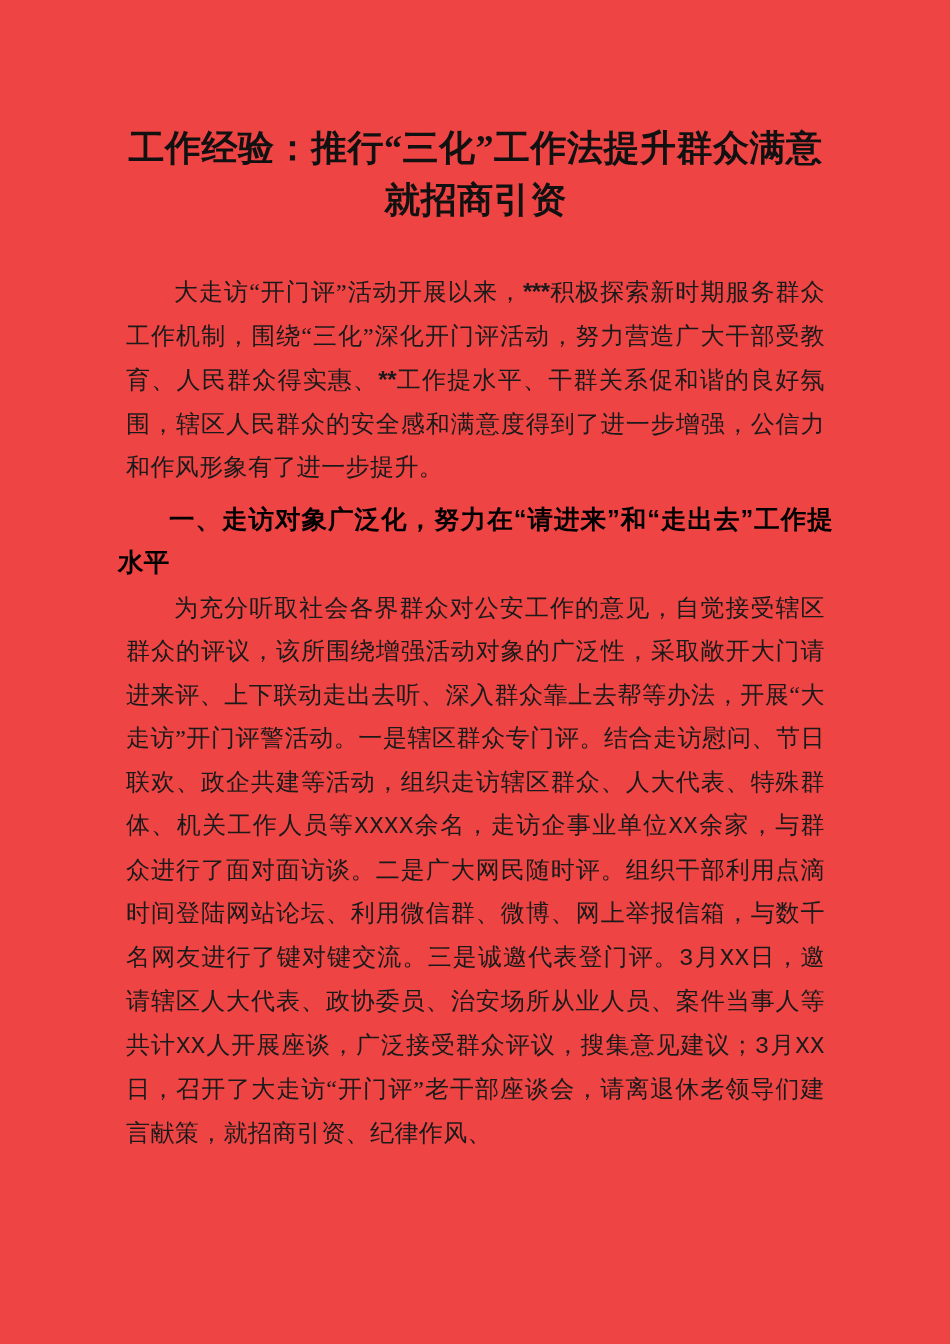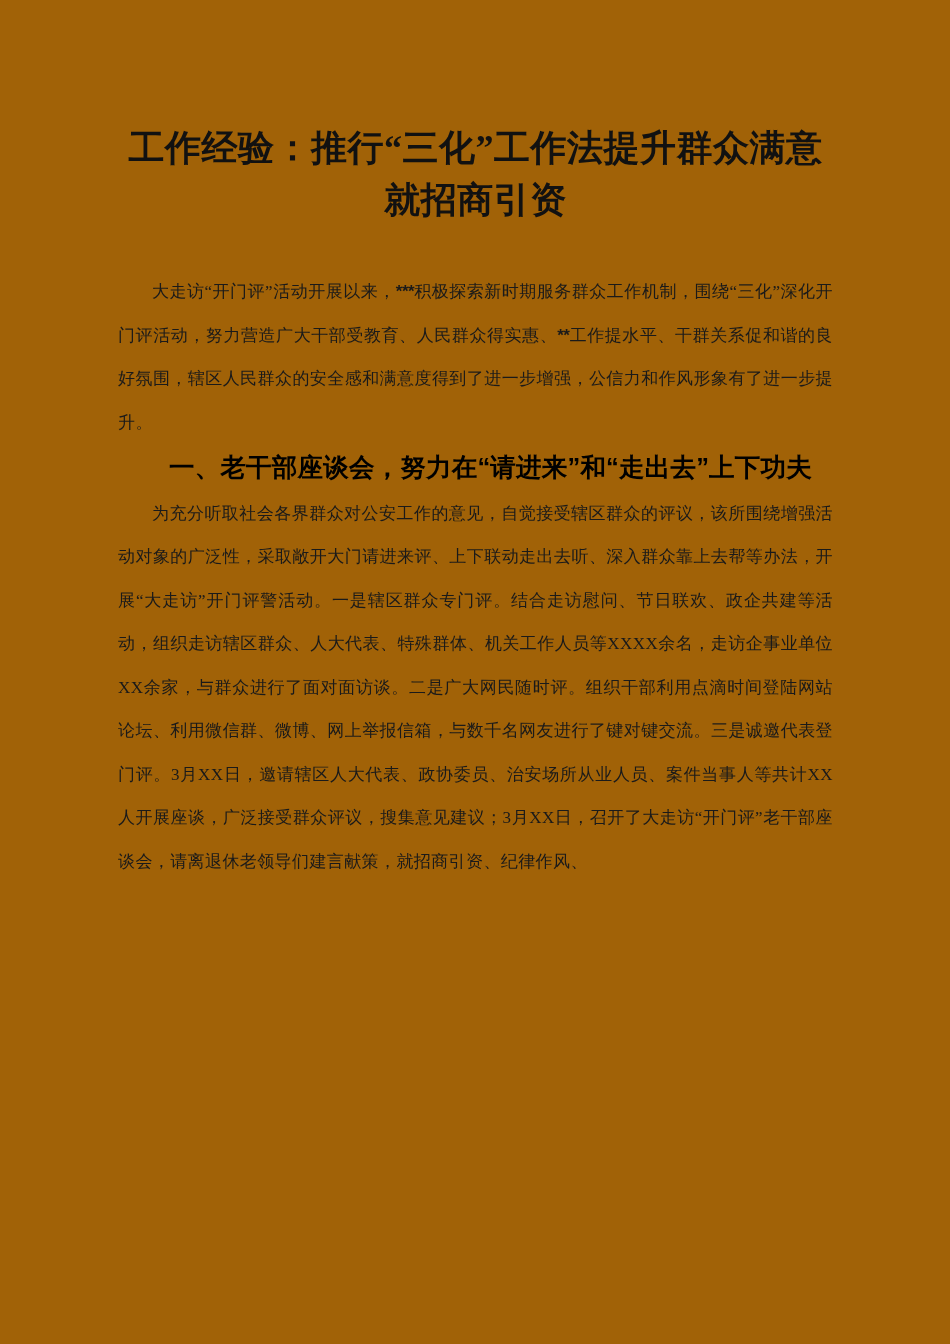--- a/index.html
+++ b/index.html
@@ -8,21 +8,21 @@
     background: #ffffff;
   }
   body {
     font-family: "Liberation Serif", "DejaVu Serif", serif;
     color: #000000;
   }
   .page {
     position: relative;
     width: 950px;
     height: 1344px;
-    background: #a16207;
+    background: #ef4444;
     overflow: hidden;
     box-sizing: border-box;
   }
   .content {
     position: absolute;
     left: 118px;
     top: 0;
     width: 715px;
   }
   .doc-title {
@@ -31,26 +31,26 @@
     font-size: 36px;
     line-height: 52px;
     text-align: center;
     letter-spacing: 0.5px;
     margin: 0;
     padding-top: 122px;
     color: #111111;
   }
   .para {
     font-family: "Liberation Serif", "DejaVu Serif", serif;
-    font-size: 17px;
+    font-size: 24px;
     line-height: 43.5px;
     text-align: justify;
     text-justify: inter-character;
     text-indent: 2em;
-    margin: 0;
+    margin: 8px;
     color: #1a1a1a;
     letter-spacing: 0.4px;
   }
   .para-first {
     margin-top: 44px;
   }
   .section-heading {
     font-family: "Liberation Sans", "DejaVu Sans", sans-serif;
     font-weight: bold;
     font-size: 25.5px;
@@ -65,32 +65,32 @@
   }
   .para-after-heading {
     margin-top: 2px;
   }
   .redact {
     font-family: "Liberation Sans", "DejaVu Sans", sans-serif;
     font-weight: bold;
     letter-spacing: -0.5px;
   }
   .latin {
-    font-family: Liberation Serif, serif;
+    font-family: Liberation Mono, monospace;
     letter-spacing: 0.5px;
   }
 </style>
 </head>
 <body>
 
 <div class="page">
   <div class="content">
 
     <h1 class="doc-title"><span>工作经验：推行“三化”工作法提升群众满意</span><br><span>就招商引资</span></h1>
 
     <p class="para para-first">大走访“开门评”活动开展以来，<span class="redact">***</span>积极探索新时期服务群众工作机制，围绕“三化”深化开门评活动，努力营造广大干部受教育、人民群众得实惠、<span class="redact">**</span>工作提水平、干群关系促和谐的良好氛围，辖区人民群众的安全感和满意度得到了进一步增强，公信力和作风形象有了进一步提升。</p>
 
-    <p class="section-heading">一、老干部座谈会，努力在“请进来”和“走出去”上下功夫</p>
+    <p class="section-heading">一、走访对象广泛化，努力在“请进来”和“走出去”工作提水平</p>
 
     <p class="para para-after-heading">为充分听取社会各界群众对公安工作的意见，自觉接受辖区群众的评议，该所围绕增强活动对象的广泛性，采取敞开大门请进来评、上下联动走出去听、深入群众靠上去帮等办法，开展“大走访”开门评警活动。一是辖区群众专门评。结合走访慰问、节日联欢、政企共建等活动，组织走访辖区群众、人大代表、特殊群体、机关工作人员等<span class="latin">XXXX</span>余名，走访企事业单位<span class="latin">XX</span>余家，与群众进行了面对面访谈。二是广大网民随时评。组织干部利用点滴时间登陆网站论坛、利用微信群、微博、网上举报信箱，与数千名网友进行了键对键交流。三是诚邀代表登门评。<span class="latin">3</span>月<span class="latin">XX</span>日，邀请辖区人大代表、政协委员、治安场所从业人员、案件当事人等共计<span class="latin">XX</span>人开展座谈，广泛接受群众评议，搜集意见建议；<span class="latin">3</span>月<span class="latin">XX</span>日，召开了大走访“开门评”老干部座谈会，请离退休老领导们建言献策，就招商引资、纪律作风、</p>
 
   </div>
 </div>
 
 </body></html>

